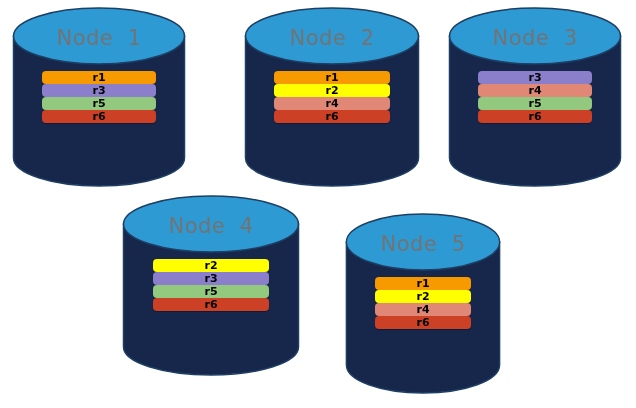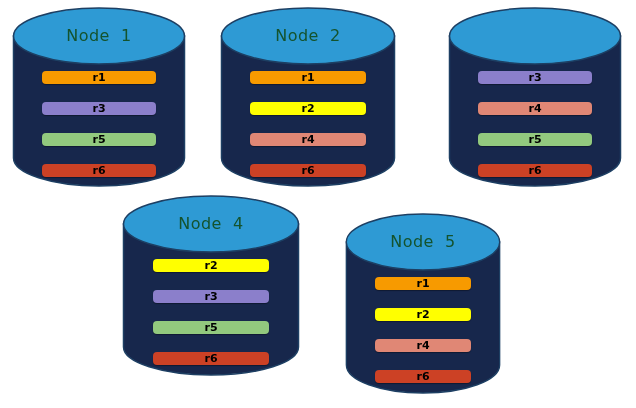--- a/index.html
+++ b/index.html
@@ -28,40 +28,40 @@
     left: 0; top: 0;
     width: 100%;
     height: 100%;
     display: block;
   }
   .node-label {
     position: absolute;
     left: 0;
     width: 100%;
     text-align: center;
-    color: #14532d;
+    color: #737373;
     font-family: "DejaVu Sans", sans-serif;
-    font-size: 16px;
+    font-size: 21px;
     font-weight: 400;
     letter-spacing: 0.5px;
     white-space: pre;
     z-index: 3;
     pointer-events: none;
   }
   .bars {
     position: absolute;
     z-index: 3;
     left: 0;
     width: 100%;
     display: flex;
     flex-direction: column;
   }
   .bar {
     height: 13px;
-    margin-bottom: 18px;
+    margin-bottom: 0;
     border-radius: 4px;
     display: flex;
     align-items: center;
     justify-content: center;
     box-sizing: border-box;
     box-shadow: 0 1px 1px rgba(0,0,0,0.35);
   }
   .bar:last-child { margin-bottom: 4px; }
   .bar-label {
     font-family: "DejaVu Sans", sans-serif;
@@ -90,21 +90,21 @@
           <span class="bar-label">r3</span>
         </div>
         <div class="bar" style="background: rgb(146, 201, 126);">
           <span class="bar-label">r5</span>
         </div>
         <div class="bar" style="background: rgb(204, 65, 37);">
           <span class="bar-label">r6</span>
         </div>
       </div>
     </div>
-    <div class="node" style="left: 220px; top: 6px; width: 176px; height: 182px;">
+    <div class="node" style="left: 244px; top: 6px; width: 176px; height: 182px;">
       <svg class="cyl-svg" viewBox="0 0 176 182" preserveAspectRatio="none">
         <path d="M 1.5 30 L 1.5 152 A 86.5 28 0 0 0 174.5 152 L 174.5 30 Z" fill="#17274C" stroke="#1d3f63" stroke-width="1.5"></path>
         <ellipse cx="88" cy="30" rx="86.5" ry="28" fill="#2E9AD4" stroke="#1d3f63" stroke-width="1.5"></ellipse>
       </svg>
       <div class="node-label" style="top: 20px;">Node  2</div>
       <div class="bars" style="padding-left: 30px; padding-right: 30px; box-sizing: border-box; top: 65px;">
         <div class="bar" style="background: rgb(247, 154, 0);">
           <span class="bar-label">r1</span>
         </div>
         <div class="bar" style="background: rgb(255, 255, 0);">
@@ -116,20 +116,21 @@
         <div class="bar" style="background: rgb(204, 65, 37);">
           <span class="bar-label">r6</span>
         </div>
       </div>
     </div>
     <div class="node" style="left: 448px; top: 6px; width: 174px; height: 182px;">
       <svg class="cyl-svg" viewBox="0 0 174 182" preserveAspectRatio="none">
         <path d="M 1.5 30 L 1.5 152 A 85.5 28 0 0 0 172.5 152 L 172.5 30 Z" fill="#17274C" stroke="#1d3f63" stroke-width="1.5"></path>
         <ellipse cx="87" cy="30" rx="85.5" ry="28" fill="#2E9AD4" stroke="#1d3f63" stroke-width="1.5"></ellipse>
       </svg>
+      <div class="node-label" style="top: 20px;">Node  3</div>
       <div class="bars" style="padding-left: 30px; padding-right: 30px; box-sizing: border-box; top: 65px;">
         <div class="bar" style="background: rgb(139, 127, 203);">
           <span class="bar-label">r3</span>
         </div>
         <div class="bar" style="background: rgb(224, 135, 117);">
           <span class="bar-label">r4</span>
         </div>
         <div class="bar" style="background: rgb(146, 201, 126);">
           <span class="bar-label">r5</span>
         </div>

